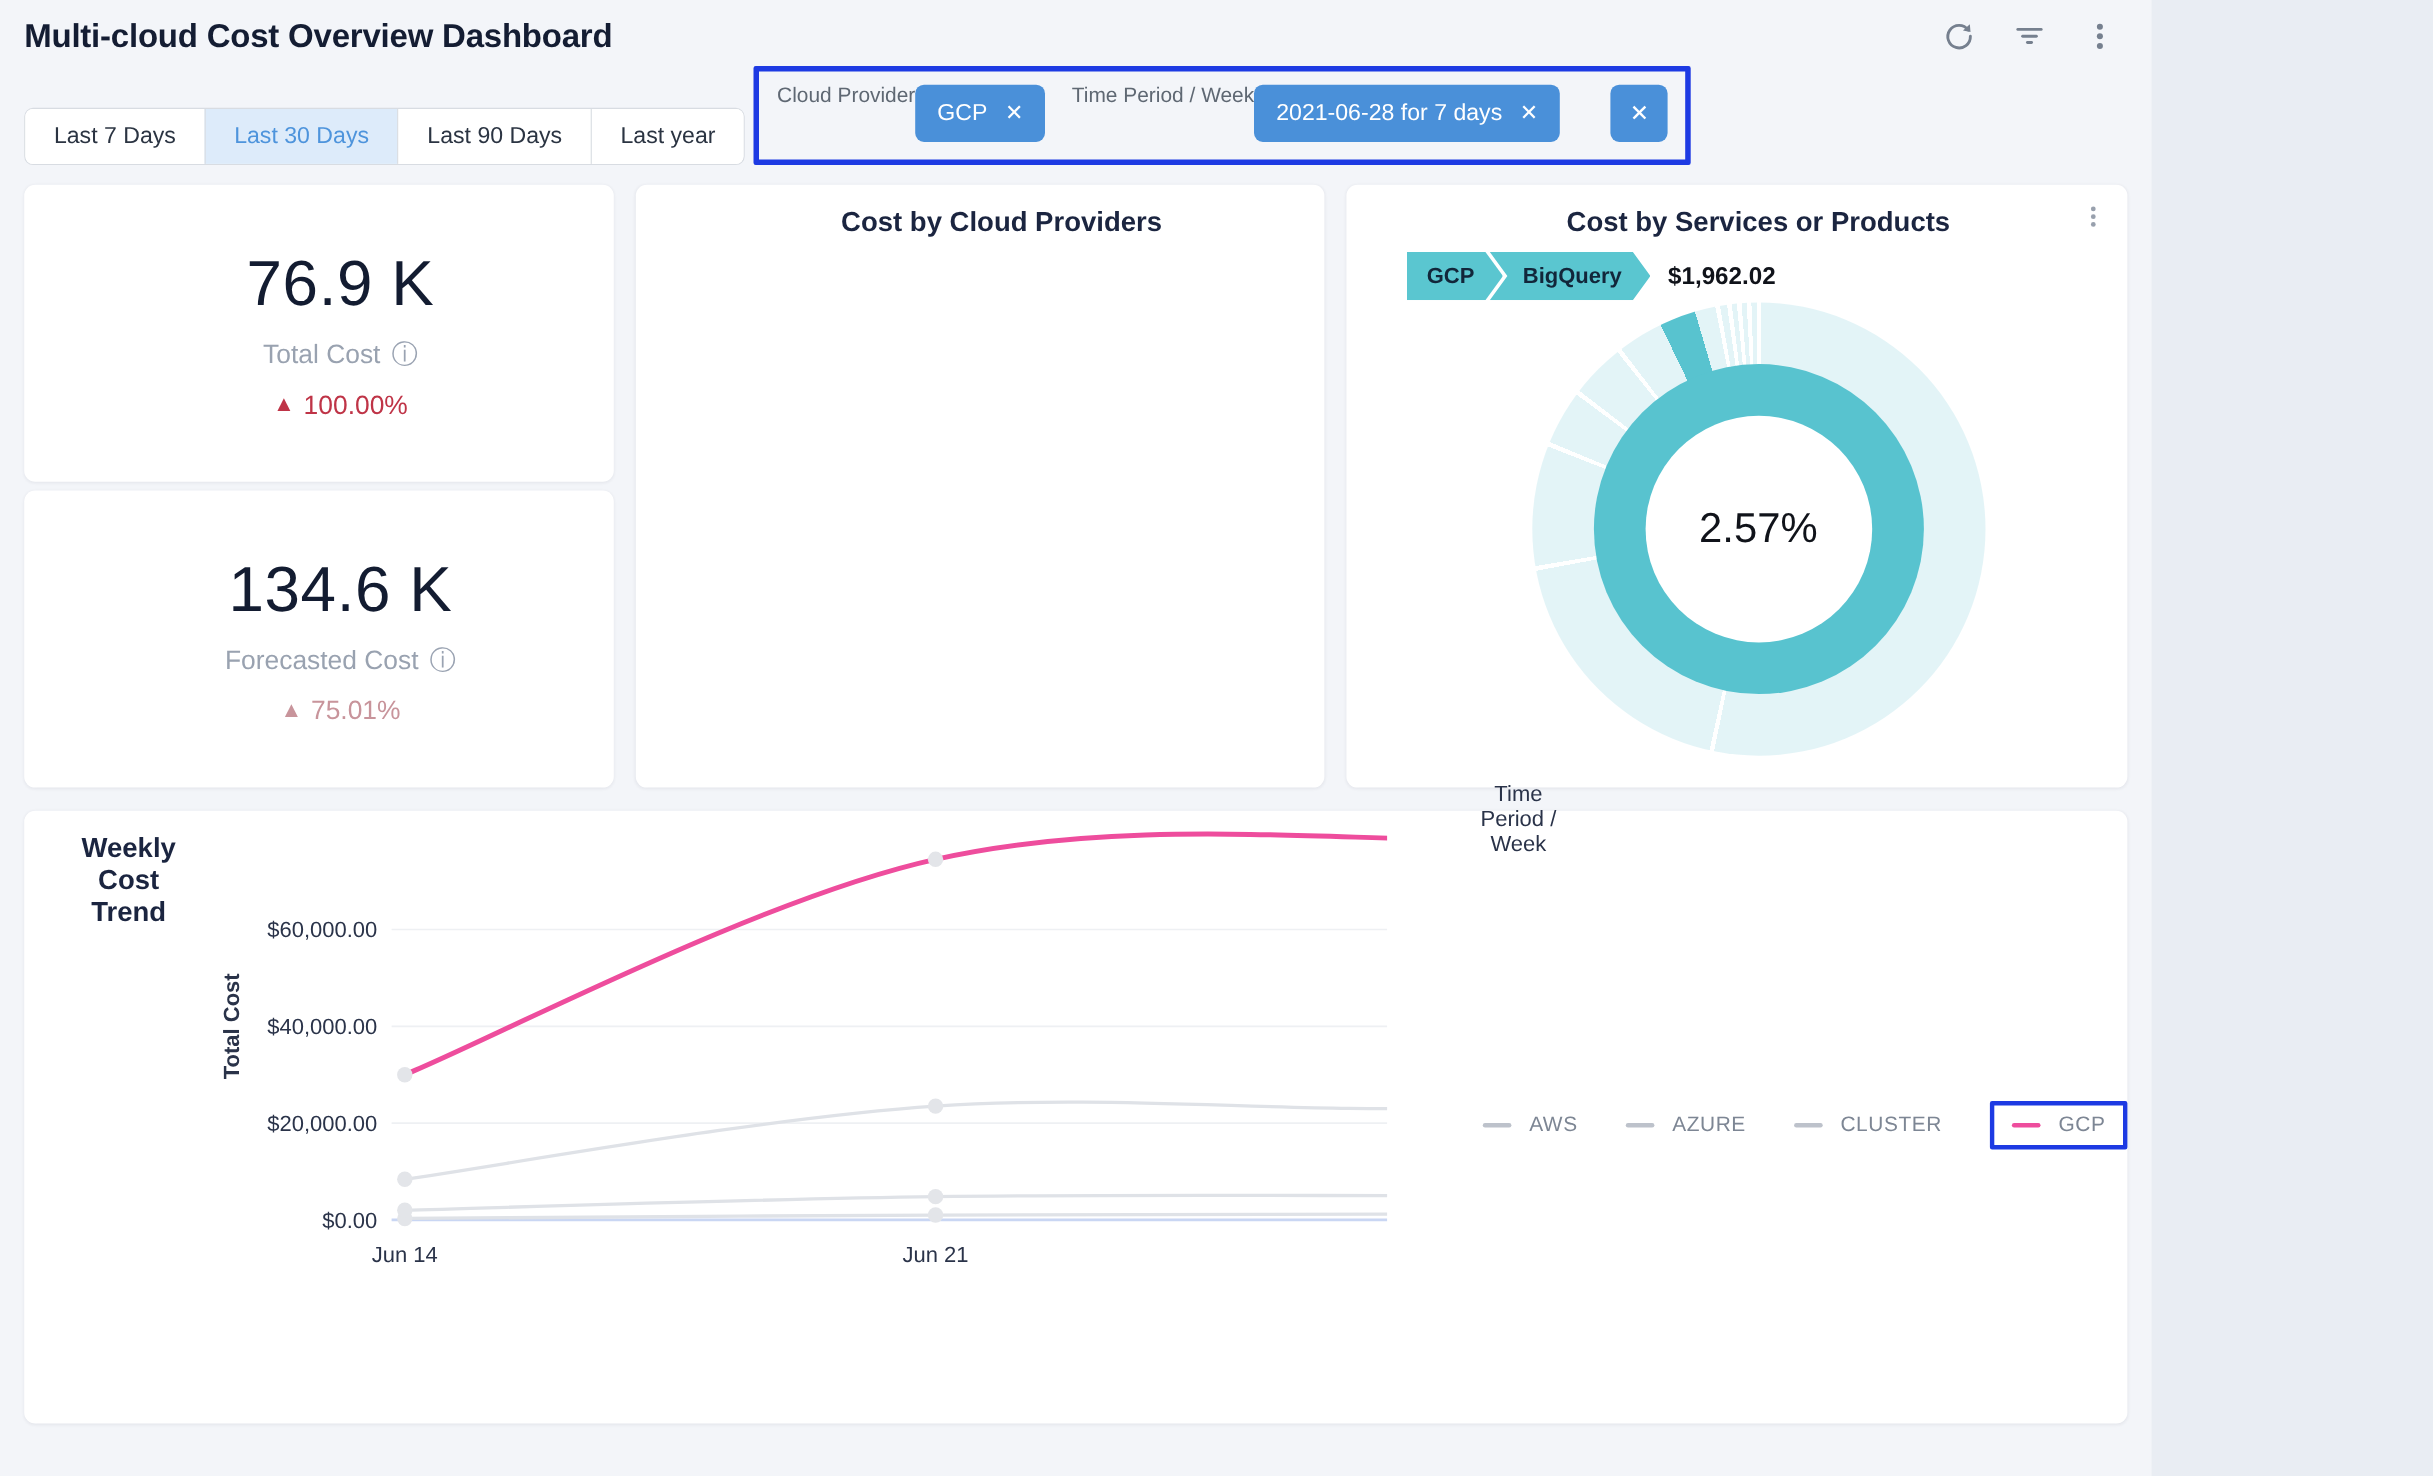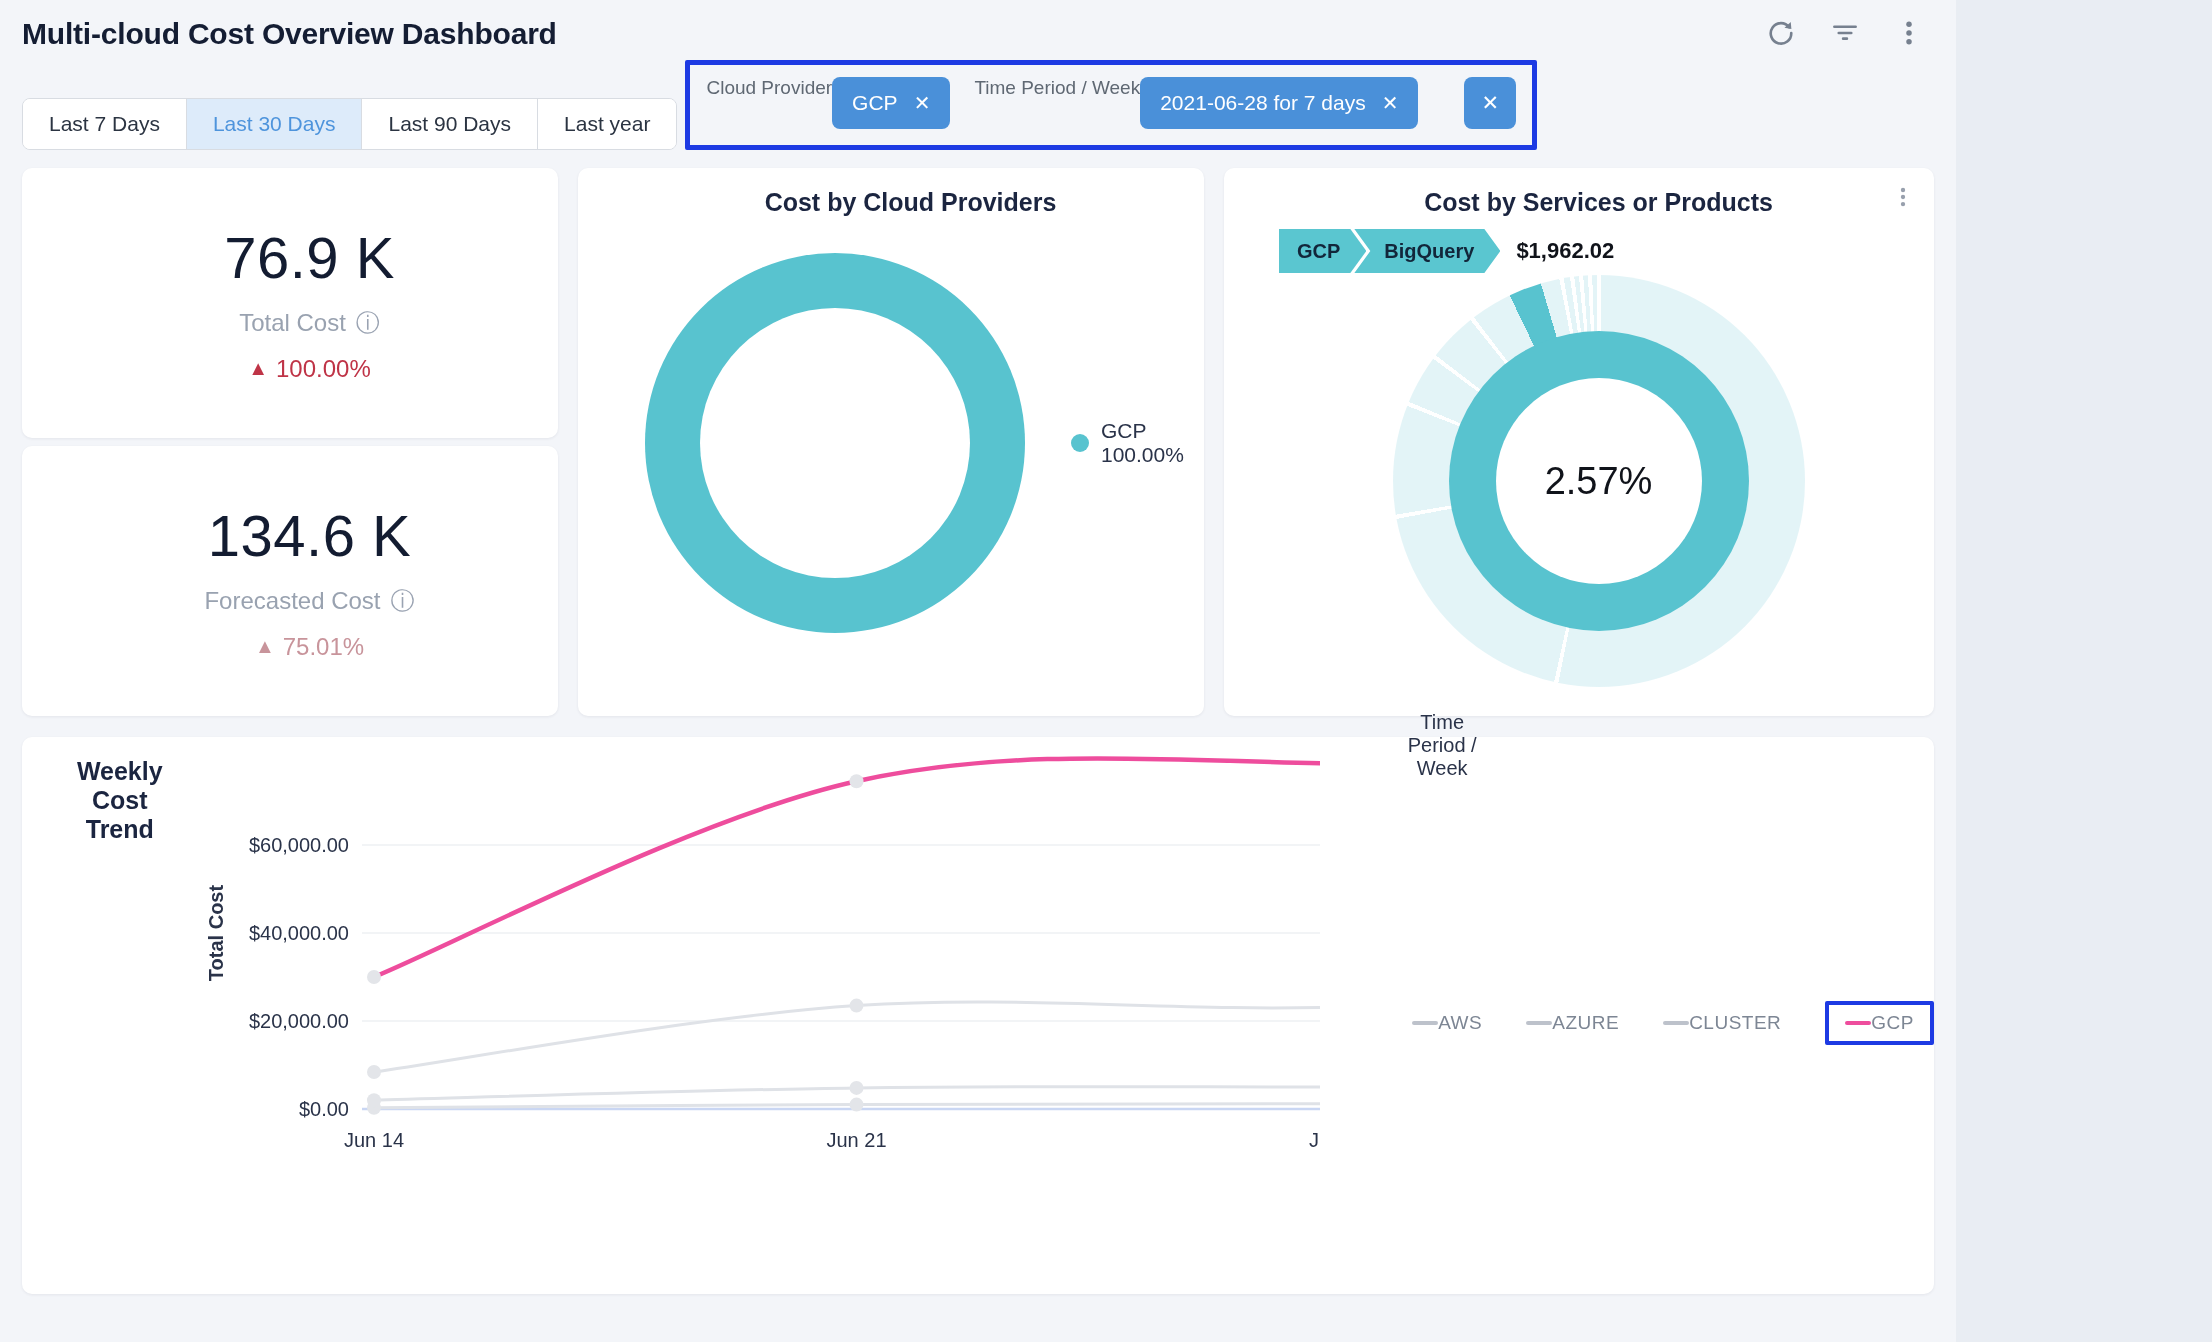--- a/index.html
+++ b/index.html
@@ -79,21 +79,21 @@
   .sunburst .center {
     position:absolute; left:50%; top:50%; transform:translate(-50%,-50%); width:206px; height:206px;
     border-radius:50%; background:#fff; display:flex; align-items:center; justify-content:center;
     font-size:38px; color:#10131a;
   }
   
   .trend-card { margin-top:21px; height:557px; display:flex; flex-direction:row; }
   .trend-svg { display:block; margin-top:4px; }
   .xlabel { text-align:center; transform:translateX(76px); font-size:20px; color:#2a3349; margin-top:-26px; }
   .trend-legend { display:flex; justify-content:center; align-items:center; gap:44px; margin-top:14px; }
-  .tl-item { display:flex; align-items:center; gap:0; cursor:pointer; }
+  .tl-item { display:flex; align-items:center; gap:16px; cursor:pointer; }
   .tl-dash { width:26px; height:4px; border-radius:2px; }
   .tl-label { font-size:19px; color:#7d8694; letter-spacing:0.5px; }
   .tl-item.annotated { border:4px solid #1d3ae3; padding:7px 16px; border-radius:2px; }
   svg text { font-family:"Liberation Sans","DejaVu Sans",sans-serif; }
 </style>
 </head>
 <body>
 
 <div class="page">
 
@@ -180,29 +180,20 @@
         </div>
         <div class="stat-delta delta-rose">
           <span class="tri">▲</span>
           <span>75.01%</span>
         </div>
       </div>
     </div>
 
     <div class="card provider-card">
       <div class="chart-title">Cost by Cloud Providers</div>
-      <div class="provider-body">
-        <div class="donut" id="providers-donut" style="background: rgb(88, 195, 207);">
-          <div class="hole"></div>
-        </div>
-        <div class="legend-item-side">
-          <span class="legend-dot" id="providers-legend-dot" style="background: rgb(88, 195, 207);"></span>
-          <span>GCP 100.00%</span>
-        </div>
-      </div>
     </div>
 
     <div class="card services-card">
       <div class="chart-title">Cost by Services or Products</div>
       <button class="icon-btn card-kebab">
         <span>
           <svg width="26" height="26" viewBox="0 0 24 24" fill="#98a0ad">
             <circle cx="12" cy="5.5" r="2"></circle>
               <circle cx="12" cy="12" r="2"></circle>
               <circle cx="12" cy="18.5" r="2"></circle>

